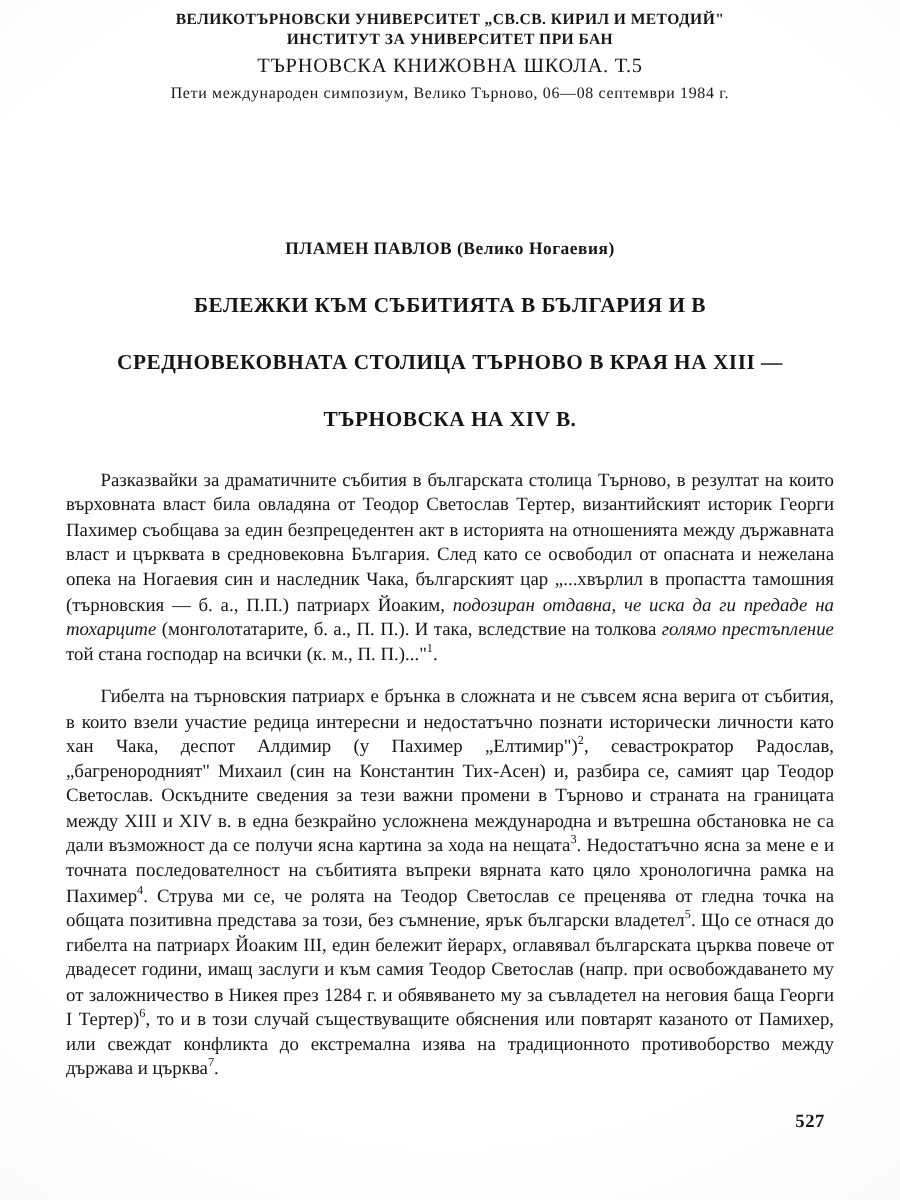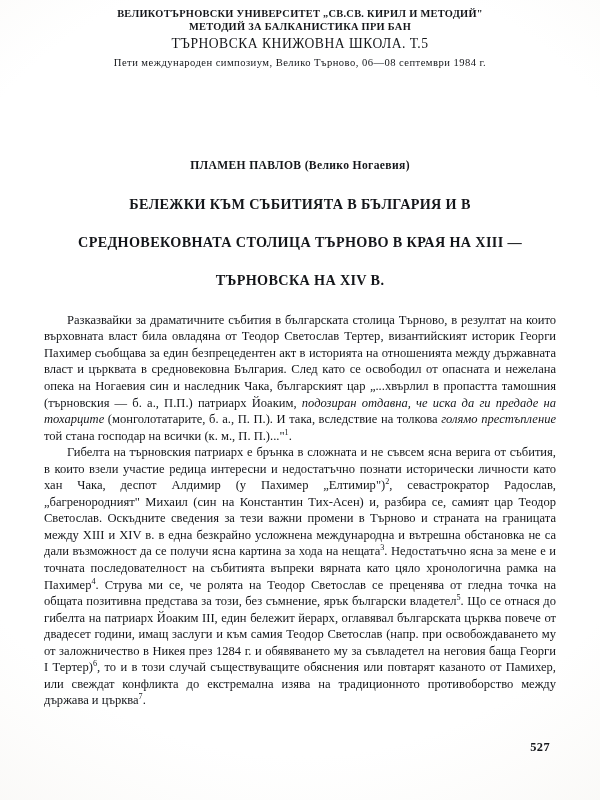--- a/index.html
+++ b/index.html
@@ -95,21 +95,21 @@
     text-align: justify;
     text-justify: inter-word;
     hyphens: manual;
   }
   .para {
     margin: 0;
     text-indent: 23px;
     text-align: justify;
   }
   .para + .para {
-    margin-top: 0;
+    margin-top: 12px;
   }
   .para i, .para em {
     font-style: italic;
   }
   sup {
     font-size: 8.2px;
     vertical-align: super;
     line-height: 0;
   }
 
@@ -124,21 +124,21 @@
   }
 </style>
 </head>
 <body>
 
 <div class="page">
   <div class="sheet">
 
     <header class="masthead">
       <div class="mast-line-1">ВЕЛИКОТЪРНОВСКИ УНИВЕРСИТЕТ „СВ.СВ. КИРИЛ И МЕТОДИЙ"</div>
-      <div class="mast-line-2">МЕТОДИЙ ЗА БАЛКАНИСТИКА ПРИ БАН</div>
+      <div class="mast-line-2">ИНСТИТУТ ЗА УНИВЕРСИТЕТ ПРИ БАН</div>
       <div class="mast-line-3">ТЪРНОВСКА КНИЖОВНА ШКОЛА. Т.5</div>
       <div class="mast-line-4">Пети международен симпозиум, Велико Търново, 06—08 септември 1984 г.</div>
     </header>
 
     <div class="byline">ПЛАМЕН ПАВЛОВ (Велико Ногаевия)</div>
 
     <h1 class="doc-title">
       <span class="tl">БЕЛЕЖКИ КЪМ СЪБИТИЯТА В БЪЛГАРИЯ И В</span>
       <span class="tl">СРЕДНОВЕКОВНАТА СТОЛИЦА ТЪРНОВО В КРАЯ НА XIII —</span>
       <span class="tl">ТЪРНОВСКА НА XIV В.</span>

